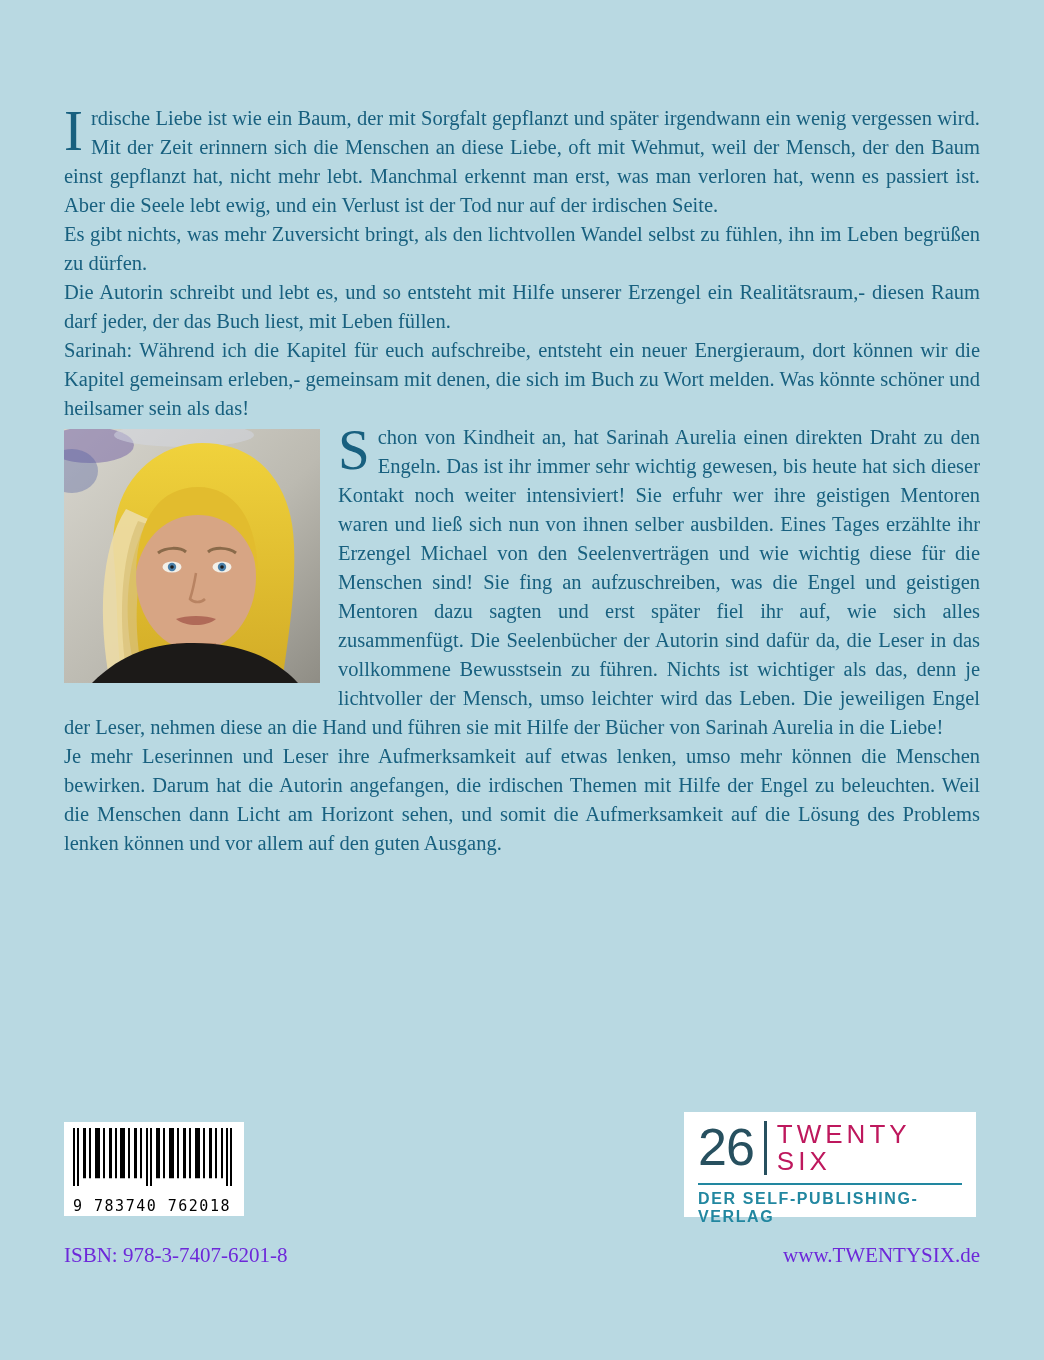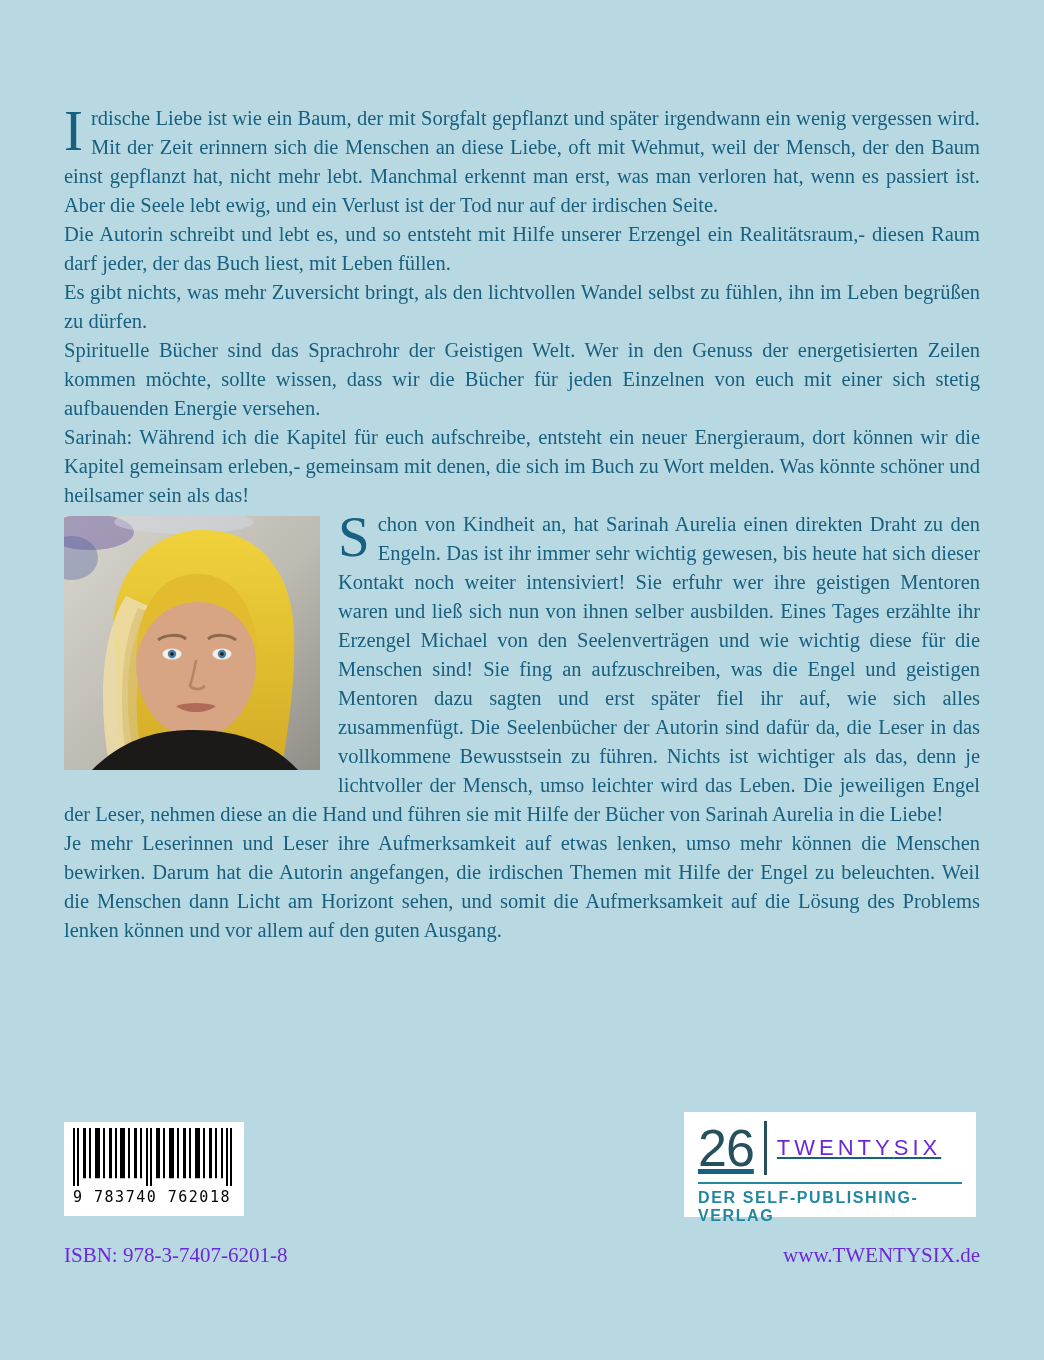--- a/index.html
+++ b/index.html
@@ -38,34 +38,34 @@
   .barcode-box {
     position: absolute; left: 64px; top: 1122px;
     width: 180px; height: 94px;
     background: #ffffff;
     padding: 6px 9px 4px 9px;
   }
   .bars { display: block; width: 162px; height: 58px; }
   .barcode-digits {
     font-family: "DejaVu Sans Mono", monospace;
     font-size: 15px; letter-spacing: 1.5px;
-    color: #000; margin-top: 2px; white-space: pre;
+    color: #000; margin-top: 11px; white-space: pre;
   }
 
   .logo-box {
     position: absolute; left: 684px; top: 1112px;
     width: 292px; height: 105px;
     background: #ffffff;
     padding: 9px 14px 8px 14px;
     font-family: "Liberation Sans", sans-serif;
   }
-  .logo-top { display: flex; align-items: center; gap: 10px; text-decoration: underline; }
+  .logo-top { display: flex; gap: 10px; }
   .logo-26 { font-size: 52px; line-height: 1; color: #27505f; letter-spacing: -1px; }
   .logo-rule { width: 3px; height: 54px; background: #27505f; }
-  .logo-name { display: flex; flex-direction: row; font-size: 22px; letter-spacing: 4px; color: #6d28d9; line-height: 1.05; }
+  .logo-name { display: flex; flex-direction: column; font-size: 26px; letter-spacing: 4px; color: #be185d; line-height: 1.05; }
   .logo-tagline {
     margin-top: 7px; padding-top: 5px;
     border-top: 2px solid #2287a0;
     color: #2287a0; font-size: 16px; font-weight: bold; letter-spacing: 1.6px;
   }
 
   .isbn-row {
     position: absolute; left: 64px; right: 64px; top: 1243px;
     display: flex; justify-content: space-between;
     font-size: 21px; color: #6d28d9;
@@ -77,23 +77,22 @@
 
 <div class="page">
 
   <main class="content">
 
     <p class="mb">
       <span class="dropcap">I</span><span>rdische Liebe ist wie ein Baum, der mit Sorgfalt gepflanzt und später irgendwann ein wenig vergessen wird. Mit der Zeit erinnern sich die Menschen an diese Liebe, oft mit Wehmut, weil der Mensch, der den Baum einst gepflanzt hat, nicht mehr lebt. Manchmal erkennt man erst, was man verloren hat, wenn es passiert ist. Aber die Seele lebt ewig, und ein Verlust ist der Tod nur auf der irdischen Seite.</span>
     </p>
 
 
+    <p>Es gibt nichts, was mehr Zuversicht bringt, als den lichtvollen Wandel selbst zu fühlen, ihn im Leben begrüßen zu dürfen.</p>
     <p>Die Autorin schreibt und lebt es, und so entsteht mit Hilfe unserer Erzengel ein Realitätsraum,- diesen Raum darf jeder, der das Buch liest, mit Leben füllen.</p>
-    <p>Es gibt nichts, was mehr Zuversicht bringt, als den lichtvollen Wandel selbst zu fühlen, ihn im Leben begrüßen zu dürfen.</p>
-    <p class="mb">Spirituelle Bücher sind das Sprachrohr der Geistigen Welt. Wer in den Genuss der energetisierten Zeilen kommen möchte, sollte wissen, dass wir die Bücher für jeden Einzelnen von euch mit einer sich stetig aufbauenden Energie versehen.</p>
 
     <p class="mb">Sarinah: Während ich die Kapitel für euch aufschreibe, entsteht ein neuer Energieraum, dort können wir die Kapitel gemeinsam erleben,- gemeinsam mit denen, die sich im Buch zu Wort melden. Was könnte schöner und heilsamer sein als das!</p>
 
     <section class="author-section">
 
       <svg class="photo" viewBox="0 0 256 254" preserveAspectRatio="none" aria-hidden="true">
         <defs>
           <linearGradient id="pbg" x1="0" y1="0" x2="1" y2="1">
             <stop offset="0" stop-color="#d8d6ce"></stop>
             <stop offset="0.55" stop-color="#bcbab1"></stop>

